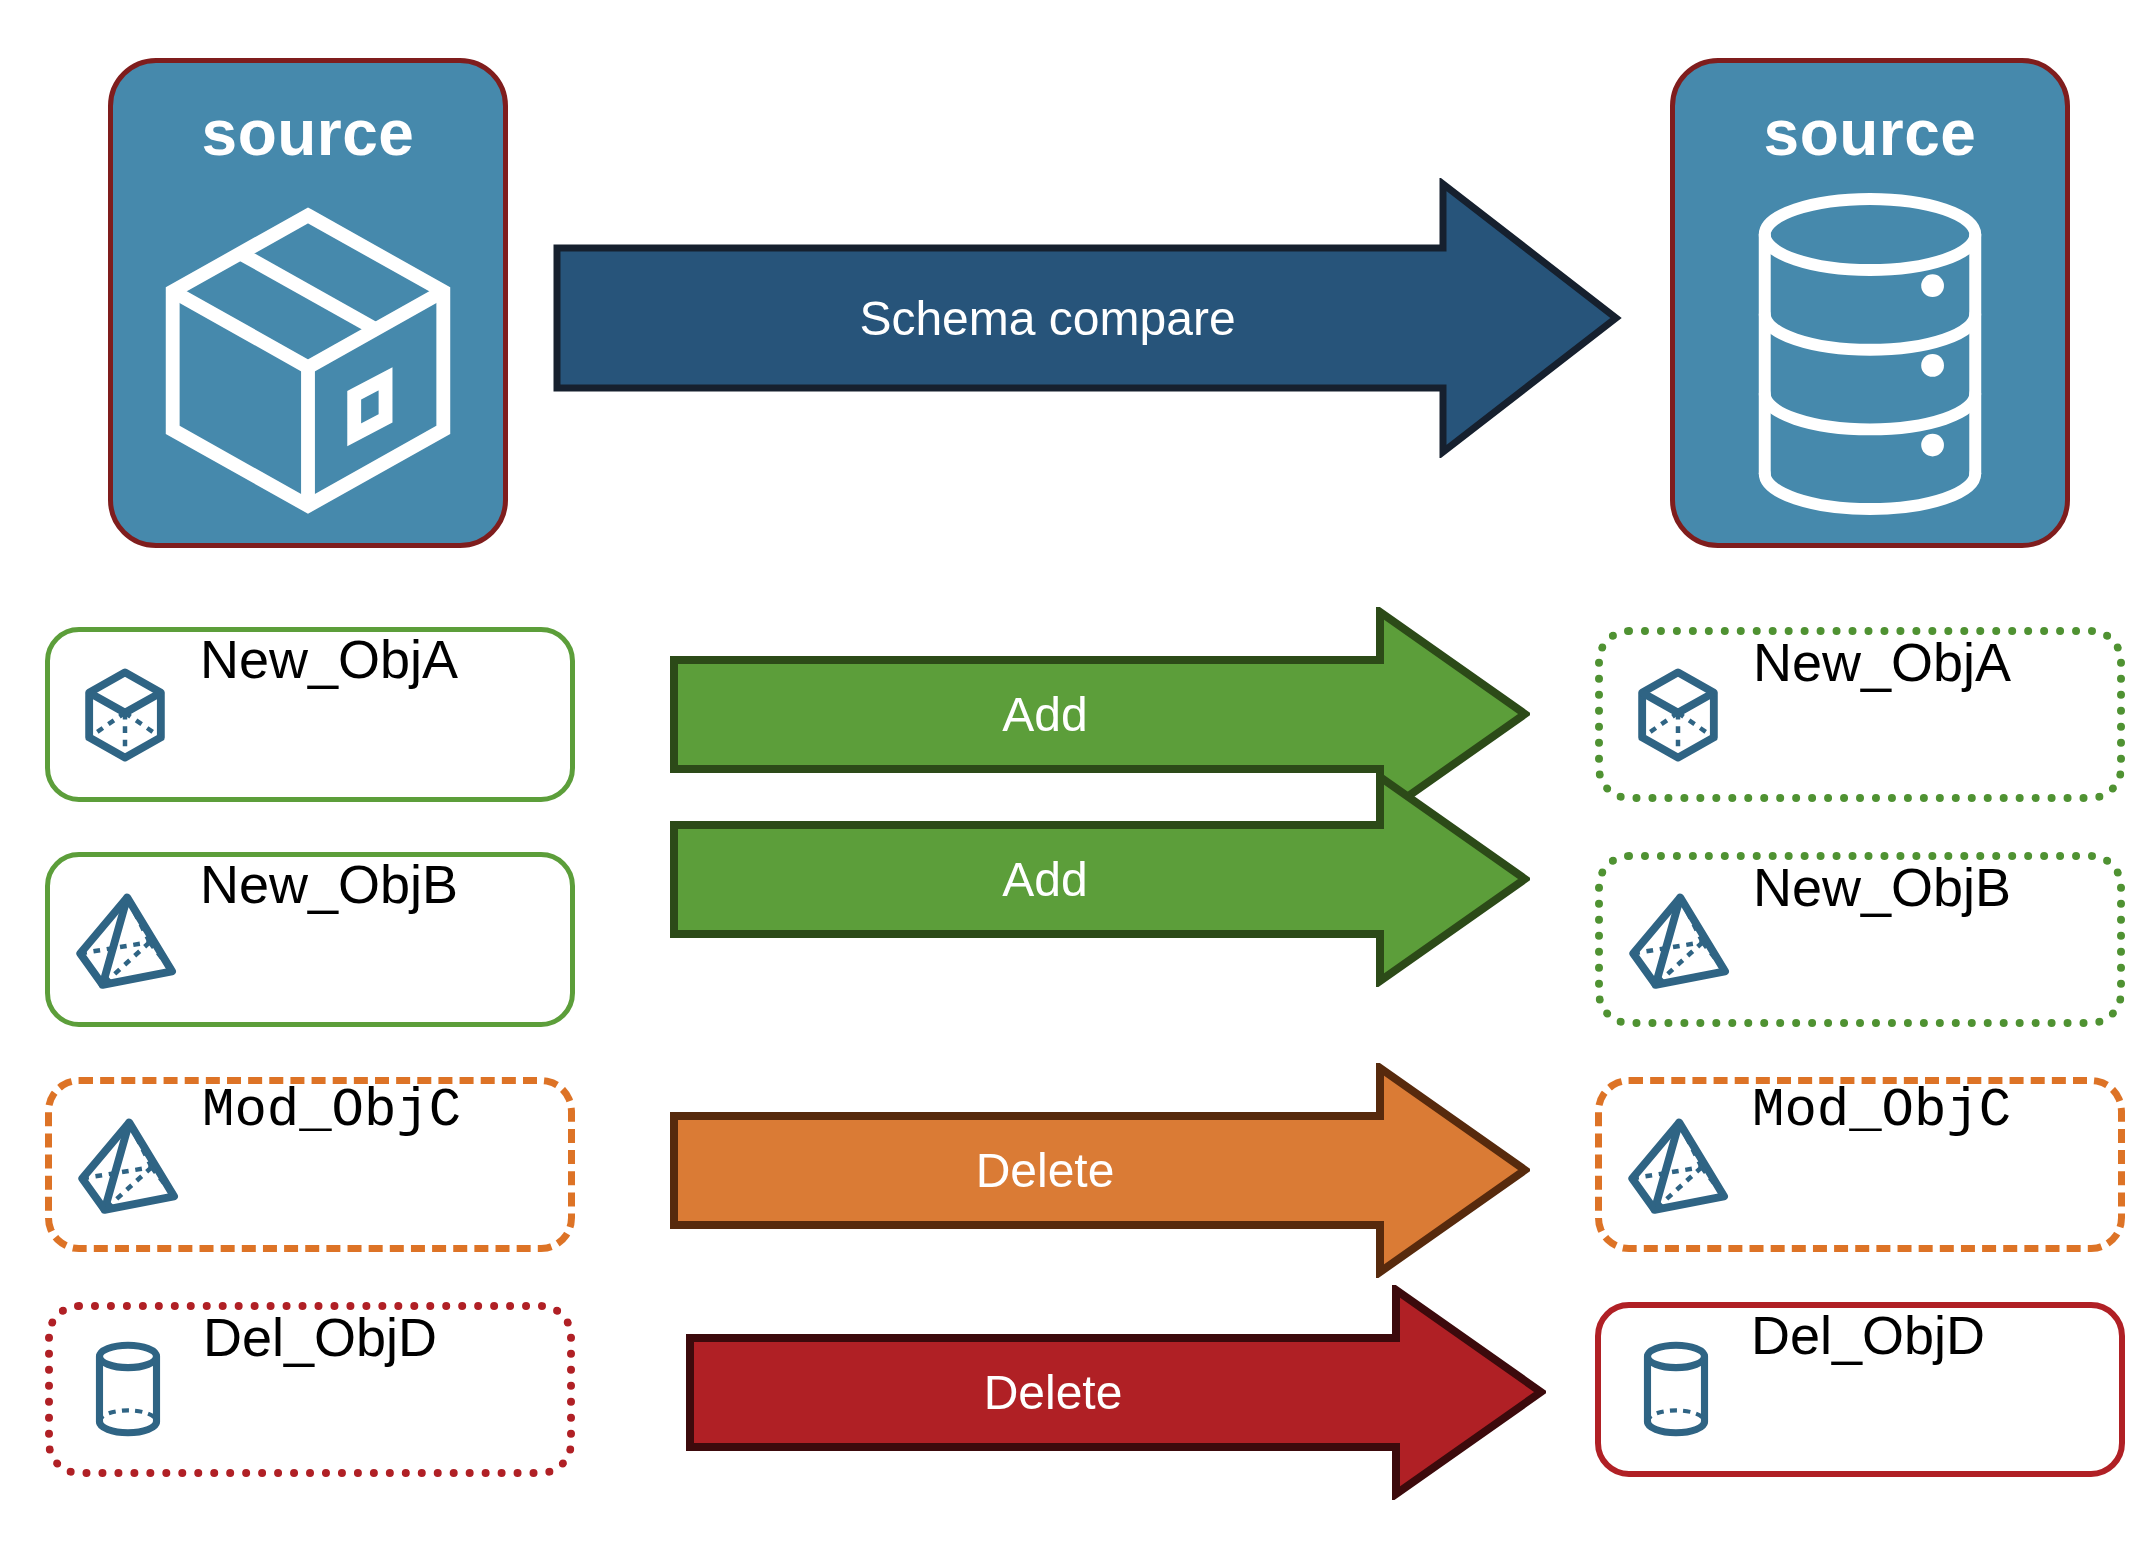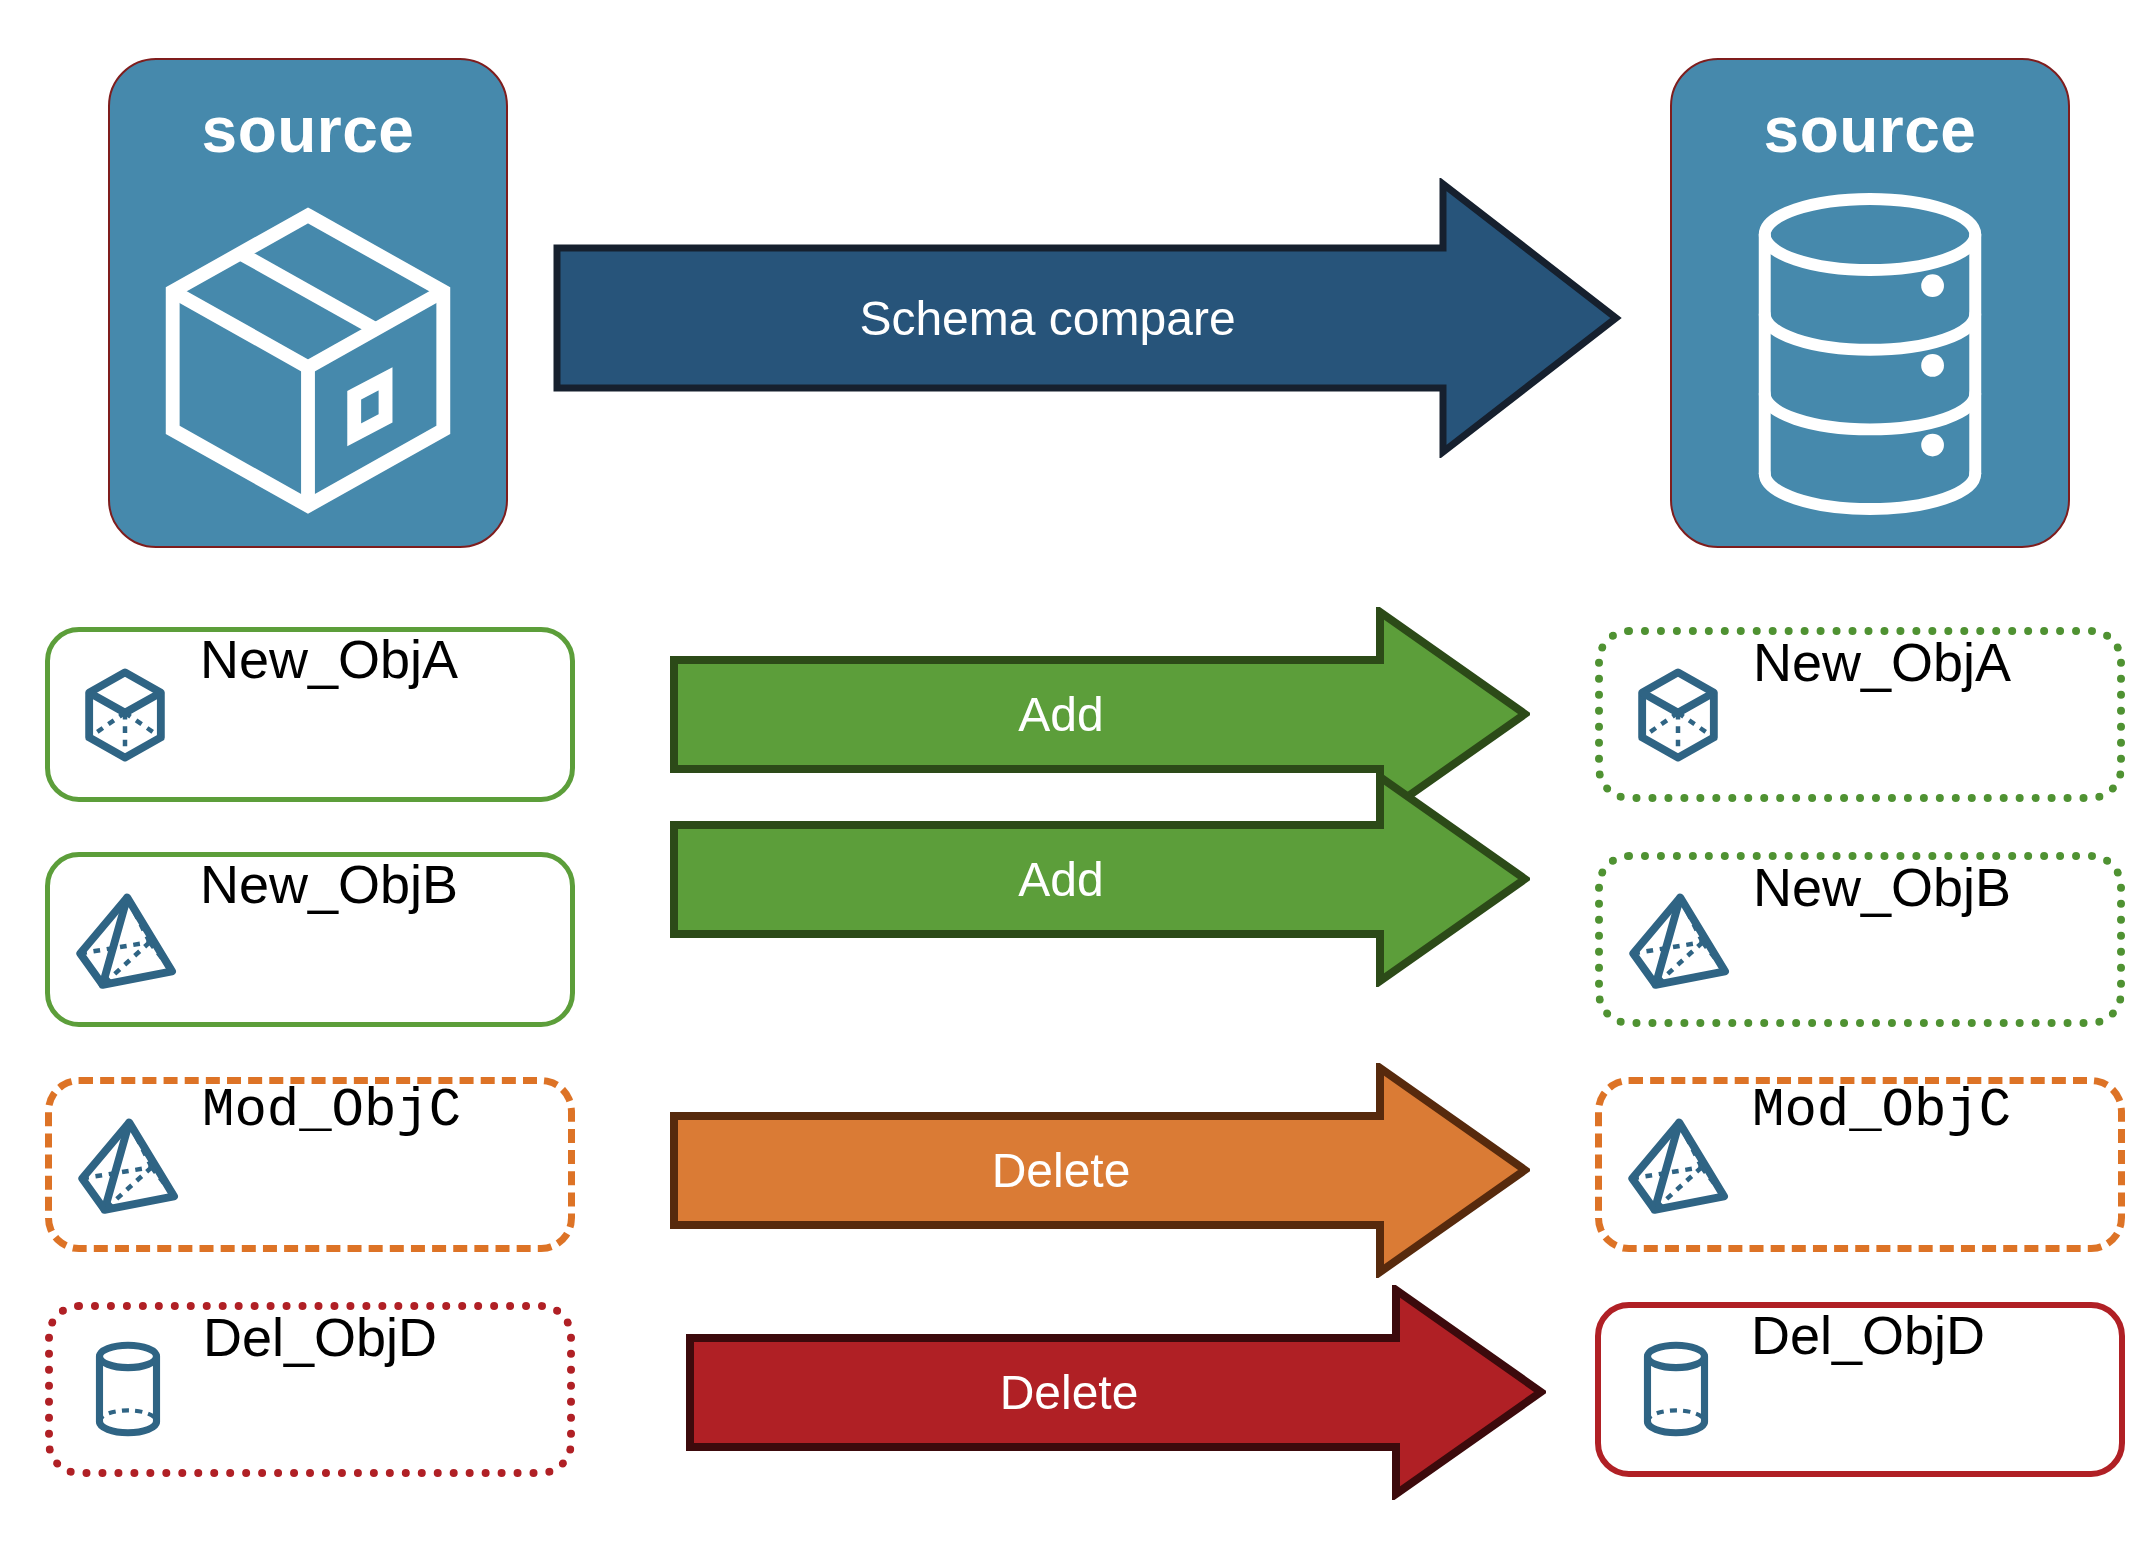--- a/index.html
+++ b/index.html
@@ -6,21 +6,21 @@
   body{
     width:2150px;height:1550px;position:relative;overflow:hidden;
     font-family:"Liberation Sans","DejaVu Sans",sans-serif;
     -webkit-font-smoothing:antialiased;
   }
   .stage{position:absolute;left:0;top:0;width:2150px;height:1550px;}
 
   
   .endpoint{
     position:absolute;border-radius:48px;
-    background:#4689ac;border:2px solid #7f1d1d;
+    background:#4689ac;border:5px solid #7f1d1d;
     box-sizing:border-box;
     display:flex;flex-direction:column;align-items:center;
   }
   .endpoint-title{
     color:#ffffff;font-weight:bold;font-size:64px;letter-spacing:0.5px;
     margin-top:38px;line-height:1;
   }
   .endpoint-art{flex:1;display:flex;align-items:center;justify-content:center;width:100%;}
 
   
@@ -44,21 +44,21 @@
 
   .bd-green-solid {border:5px solid #5c9e3a;}
   .bd-green-dotted{border:8px dotted #4f9232;}
   .bd-orange-dash {border:7px dashed #dd7326;font-family:Liberation Mono, monospace;}
   .bd-red-dotted  {border:8px dotted #b02025;}
   .bd-red-solid   {border:6px solid #b02025;}
 
   
   .actarrow{position:absolute;}
   .actarrow .lbl{
-    position:absolute;left:16px;top:0;width:100%;height:100%;
+    position:absolute;left:0;top:0;width:100%;height:100%;
     display:flex;align-items:center;justify-content:center;
     color:#ffffff;font-size:48px;
     padding-right:110px;box-sizing:border-box;
     pointer-events:none;
   }
 </style>
 </head>
 <body>
 
 <div class="stage">

